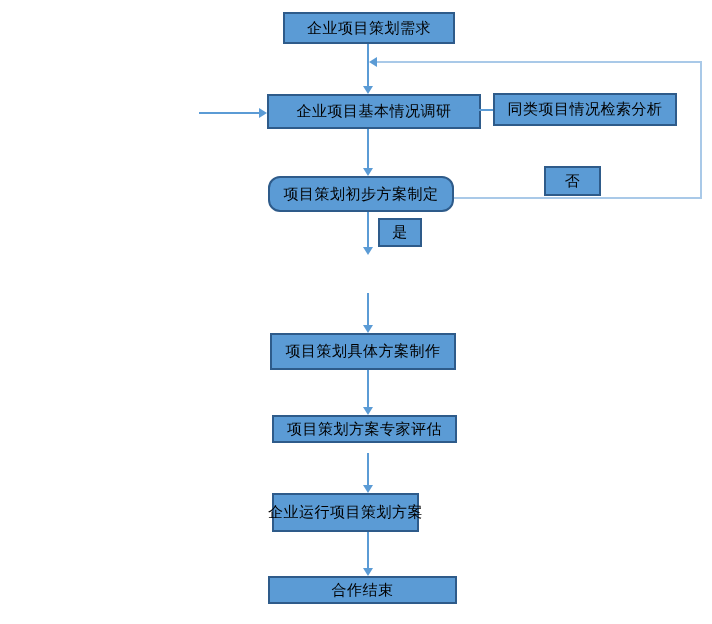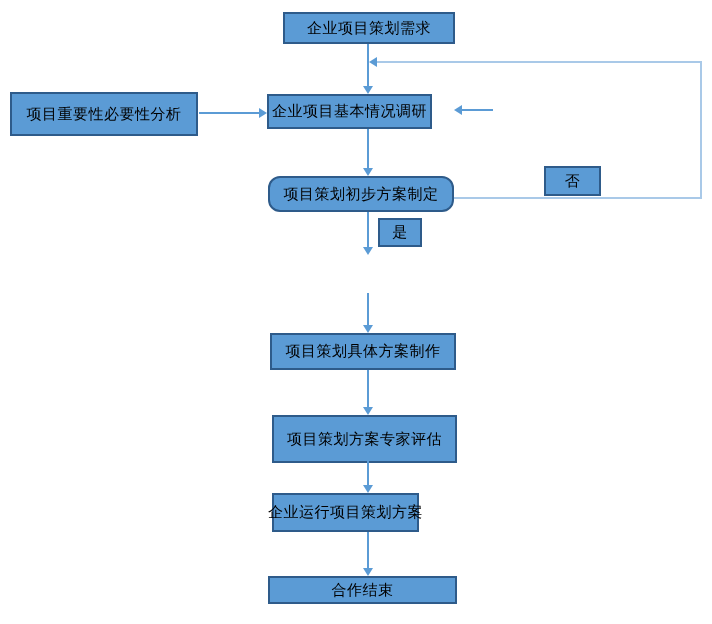--- a/index.html
+++ b/index.html
@@ -64,35 +64,35 @@
     border-right: 8px solid #5B9BD5;
   }
 </style>
 </head>
 <body>
 
 <div class="canvas">
 
   <div class="node" style="left:283px; top:12px;  width:172px; height:32px;">企业项目策划需求</div>
 
-  <div class="node" style="left:10px;  top:92px;  width:188px; height:44px;">项目重要性必要性分析</div>
 
-  <div class="node" style="left:267px; top:94px;  width:165px; height:35px;">企业项目基本情况调研</div>
+  <div class="node" style="left:267px; top:94px;  width:214px; height:35px;">企业项目基本情况调研</div>
 
+  <div class="node" style="left:493px; top:93px;  width:184px; height:33px;">同类项目情况检索分析</div>
 
   <div class="node" style="left:268px; top:176px; width:186px; height:36px;border-radius:12px;">项目策划初步方案制定</div>
 
   <div class="node" style="left:544px; top:166px; width:57px;  height:30px;">否</div>
 
   <div class="node" style="left:378px; top:218px; width:44px;  height:29px;">是</div>
 
 
   <div class="node" style="left:270px; top:333px; width:186px; height:37px;">项目策划具体方案制作</div>
 
-  <div class="node" style="left:272px; top:415px; width:185px; height:48px;">项目策划方案专家评估</div>
+  <div class="node" style="left:272px; top:415px; width:185px; height:28px;">项目策划方案专家评估</div>
 
   <div class="node" style="left:272px; top:493px; width:147px; height:39px;">企业运行项目策划方案</div>
 
   <div class="node" style="left:268px; top:576px; width:189px; height:28px;">合作结束</div>
 
   <div class="vline" style="left:367px; top:44px; height:44px;"></div>
   <div class="ah-down" style="left:363px; top:86px;"></div>
 
   <div class="hline" style="left:199px; top:112px; width:60px;"></div>
   <div class="ah-right" style="left:259px; top:108px;"></div>

